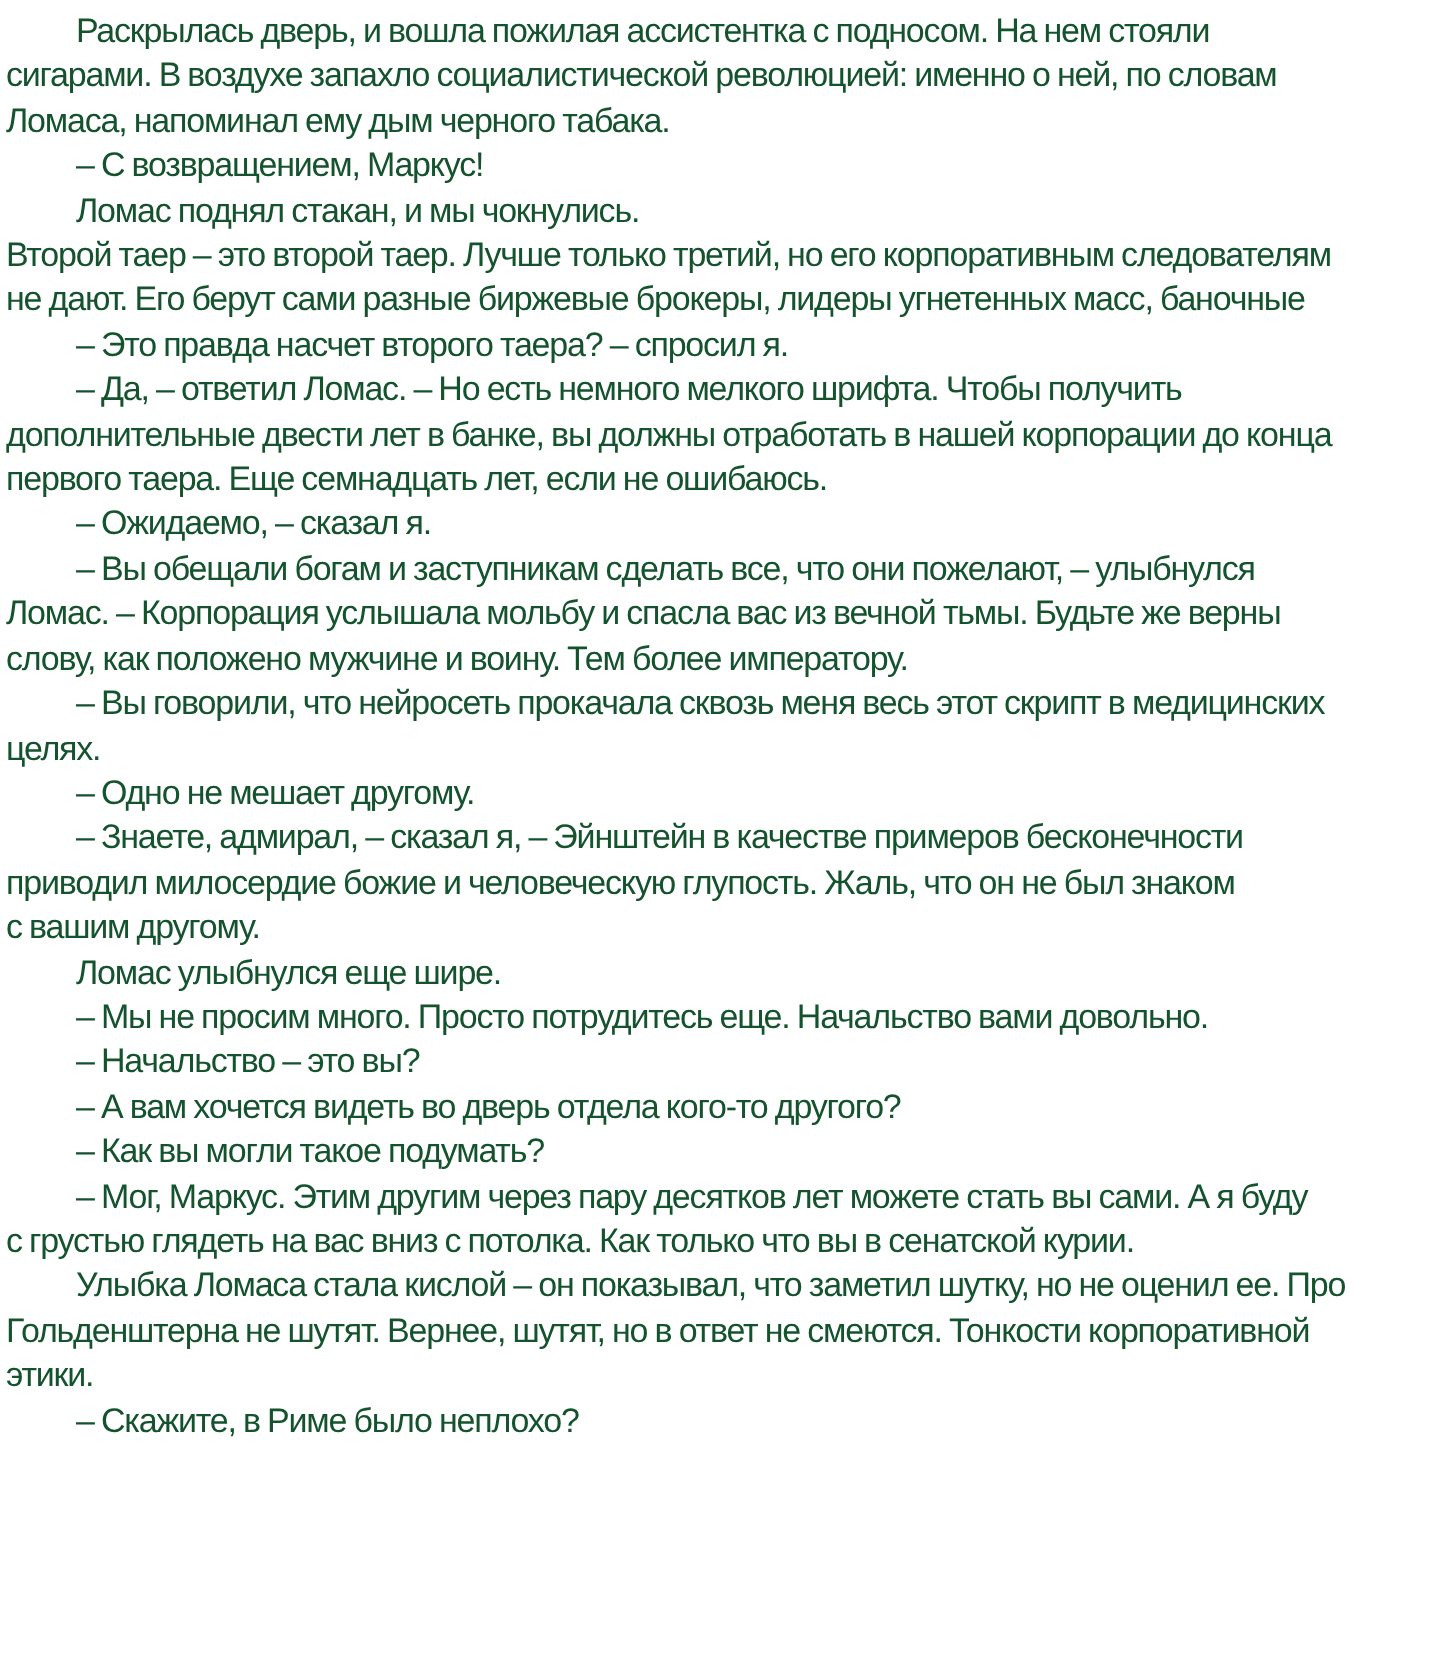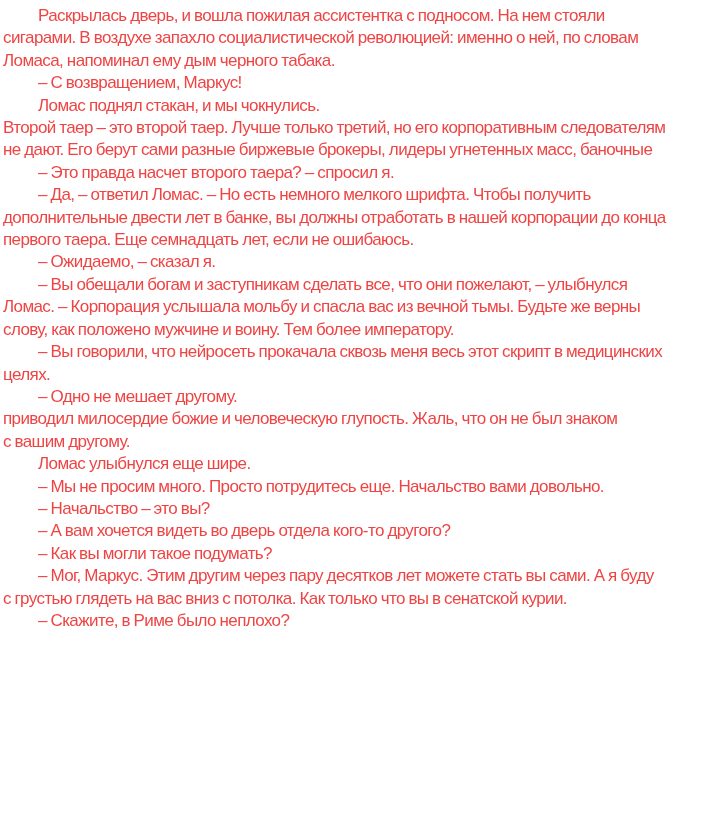--- a/index.html
+++ b/index.html
@@ -22,21 +22,21 @@
   }
   .para {
     margin: 0;
     padding: 0;
   }
   .line {
     font-size: 17px;
     line-height: 22.4px;
     letter-spacing: -0.6px;
     word-spacing: -0.5px;
-    color: #ef4444;
+    color: #14532d;
     white-space: pre;
     font-weight: 400;
   }
   .line.first {
     padding-left: 35px;
   }
 </style>
 </head>
 <body>
 
@@ -74,20 +74,21 @@
         <div class="line">слову, как положено мужчине и воину. Тем более императору.</div>
       </div>
       <div class="para">
         <div class="line first">– Вы говорили, что нейросеть прокачала сквозь меня весь этот скрипт в медицинских</div>
         <div class="line">целях.</div>
       </div>
       <div class="para">
         <div class="line first">– Одно не мешает другому.</div>
       </div>
       <div class="para">
+        <div class="line first">– Знаете, адмирал, – сказал я, – Эйнштейн в качестве примеров бесконечности</div>
         <div class="line">приводил милосердие божие и человеческую глупость. Жаль, что он не был знаком</div>
         <div class="line">с вашим другому.</div>
       </div>
       <div class="para">
         <div class="line first">Ломас улыбнулся еще шире.</div>
       </div>
       <div class="para">
         <div class="line first">– Мы не просим много. Просто потрудитесь еще. Начальство вами довольно.</div>
       </div>
       <div class="para">
@@ -99,16 +100,21 @@
       <div class="para">
         <div class="line first">– Как вы могли такое подумать?</div>
       </div>
       <div class="para">
         <div class="line first">– Мог, Маркус. Этим другим через пару десятков лет можете стать вы сами. А я буду</div>
         <div class="line">с грустью глядеть на вас вниз с потолка. Как только что вы в сенатской курии.</div>
       </div>
       <div class="para">
       </div>
       <div class="para">
+        <div class="line first">Улыбка Ломаса стала кислой – он показывал, что заметил шутку, но не оценил ее. Про</div>
+        <div class="line">Гольденштерна не шутят. Вернее, шутят, но в ответ не смеются. Тонкости корпоративной</div>
+        <div class="line">этики.</div>
+      </div>
+      <div class="para">
         <div class="line first">– Скажите, в Риме было неплохо?</div>
       </div>
     </div>
 </div>
 
 </body></html>

